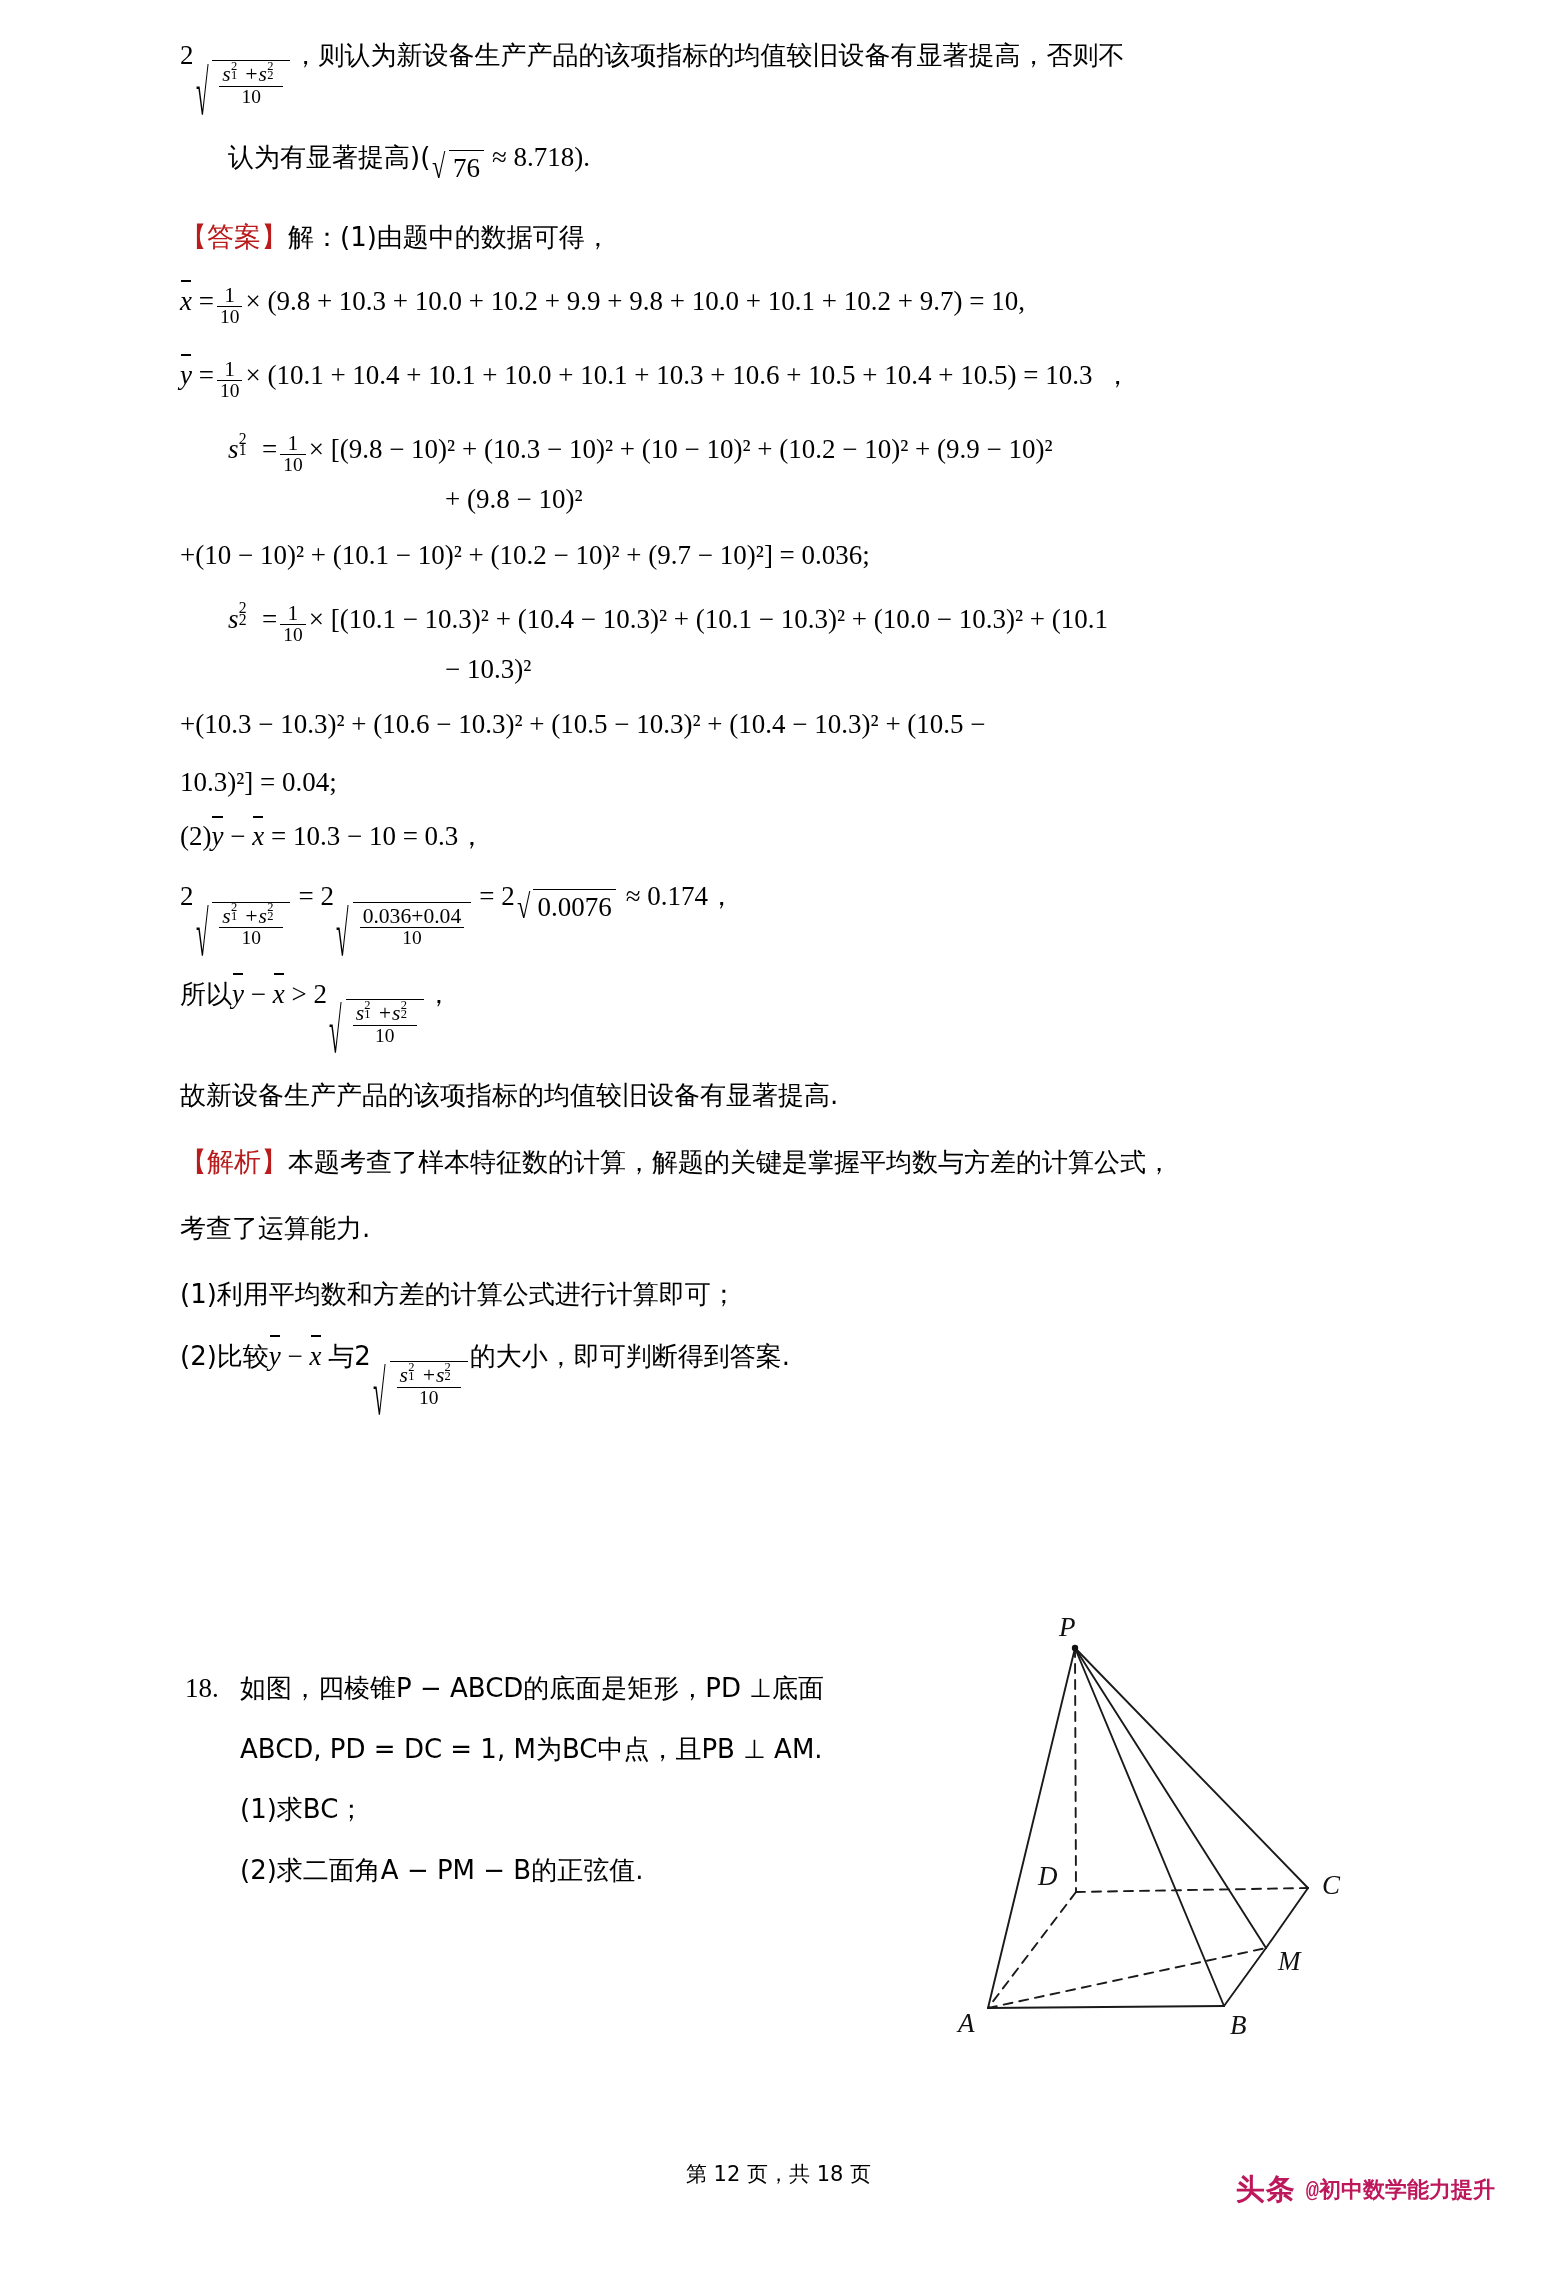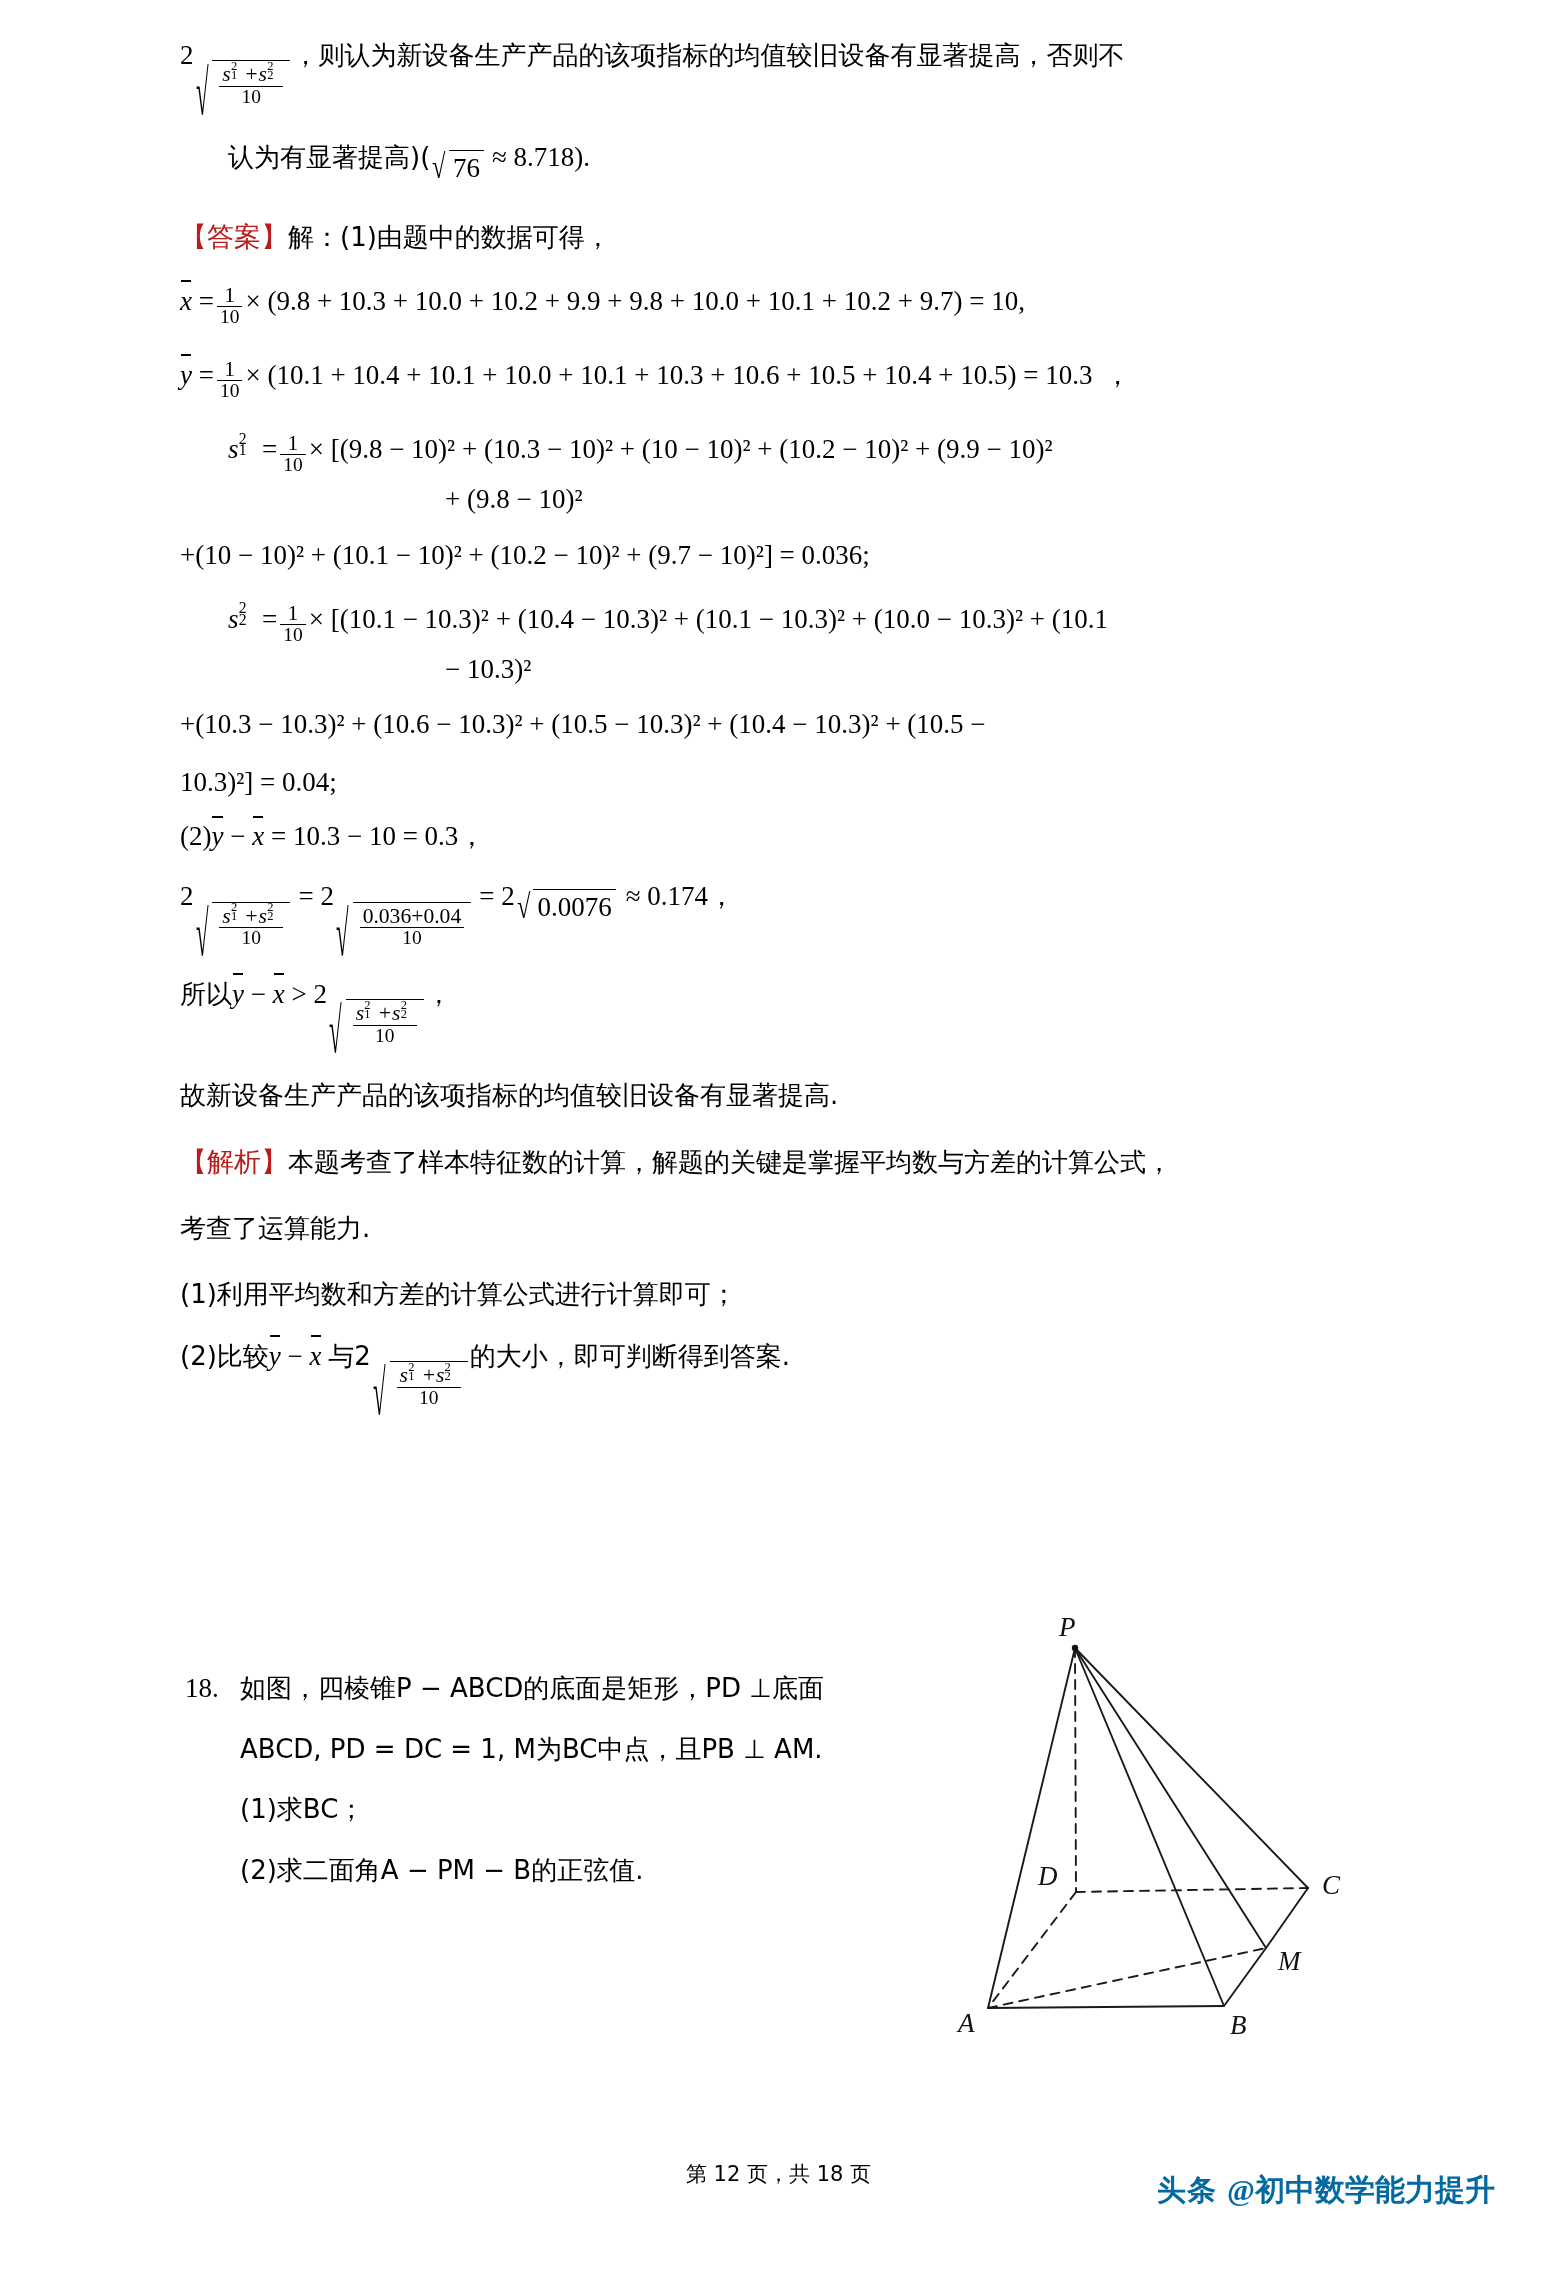--- a/index.html
+++ b/index.html
@@ -132,31 +132,31 @@
     font-family: "DejaVu Sans", sans-serif;
     color: #000;
   }
   .watermark {
     position: absolute;
     right: 62px;
     top: 2170px;
     display: flex;
     align-items: center;
     gap: 10px;
-    color: #0369a1;
+    color: #be185d;
   }
   .watermark .tt {
     font-family: "DejaVu Sans", sans-serif;
     font-size: 29px;
     font-weight: 700;
     letter-spacing: 1px;
   }
   .watermark .wm-text {
-    font-family: Liberation Serif, serif;
-    font-size: 30px;
+    font-family: Liberation Mono, monospace;
+    font-size: 22px;
     font-weight: 700;
   }
 </style>
 </head>
 <body>
 
 <div class="page">
 
   <div class="content">
 

